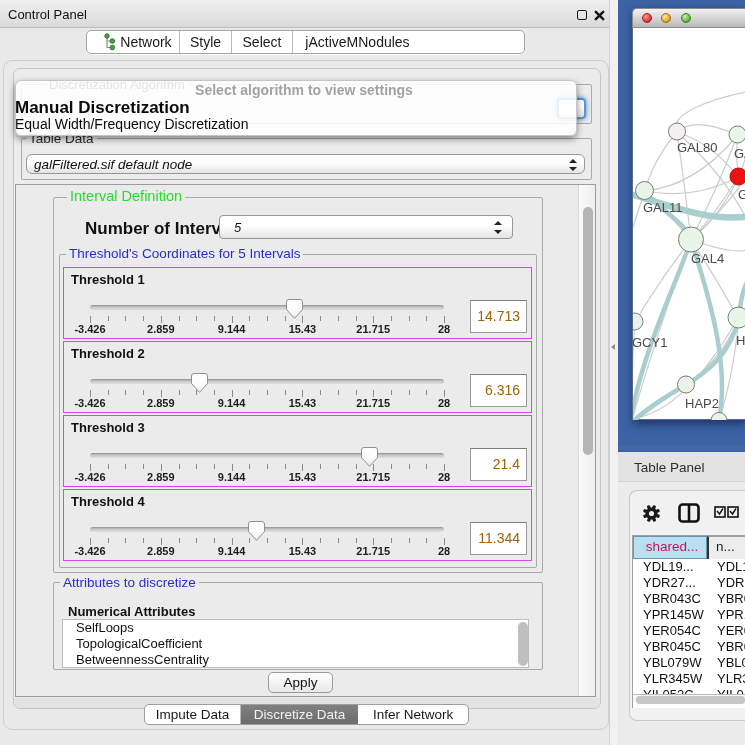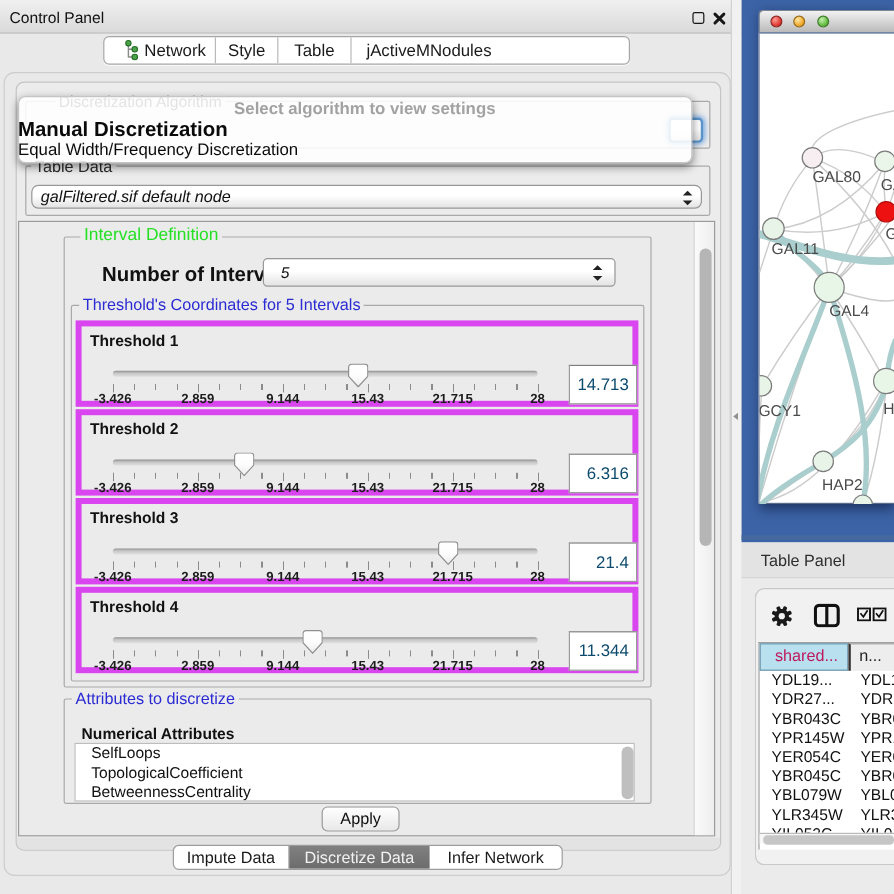--- a/index.html
+++ b/index.html
@@ -26,28 +26,28 @@
 .arr i{position:absolute;left:0;width:0;height:0;border-left:4px solid transparent;border-right:4px solid transparent;}
 .arr .up{top:0;border-bottom:4.5px solid #222;}
 .arr .dn{bottom:0;border-top:4.5px solid #222;}
 
 #spane{left:15px;top:184px;width:581px;height:513px;border:1px solid #9c9c9c;background:#ebebeb;}
 #sbar{left:578px;top:185px;width:17px;height:511px;background:linear-gradient(90deg,#fafafa,#eeeeee);border-left:1px solid #d8d8d8;}
 #sthumb{left:583px;top:207px;width:10px;height:248px;border-radius:5px;background:#b5b5b5;}
 
 #gID{left:53px;top:197px;width:490px;height:376px;}
 #gTC{left:59px;top:254px;width:478px;height:314px;}
-.tbox{position:absolute;left:63px;width:469px;height:72px;border:5px solid #d946ef;background:#ebebeb;}
+.tbox{position:absolute;left:63px;width:469px;height:72px;border:1px solid #d946ef;background:#ebebeb;}
 .tlab{position:absolute;left:7px;top:4px;font-weight:bold;font-size:13px;color:#111;}
 .track{position:absolute;left:26px;top:37px;width:354px;height:5px;border-radius:3px;background:linear-gradient(#8e8e8e,#c6c6c6 40%,#e0e0e0);}
 .ticks1{position:absolute;left:25.5px;top:48px;width:356px;height:5px;background:repeating-linear-gradient(90deg,#8b8b8b 0 1px,transparent 1px 17.7px);}
 .ticks2{position:absolute;left:25.5px;top:48px;width:356px;height:7px;background:repeating-linear-gradient(90deg,#8b8b8b 0 1px,transparent 1px 70.8px);}
 .tl{position:absolute;top:55px;width:70px;text-align:center;font-size:11px;font-weight:bold;color:#1d1d1d;}
 .thumb{position:absolute;top:31px;width:17px;height:20px;}
-.tval{position:absolute;left:406px;top:32px;width:57px;height:33px;background:#fff;border:1px solid #9a9a9a;border-top-color:#7f7f7f;font-size:14px;color:#0c4a6e;text-align:right;line-height:31px;padding-right:6px;}
+.tval{position:absolute;left:406px;top:32px;width:57px;height:33px;background:#fff;border:1px solid #9a9a9a;border-top-color:#7f7f7f;font-size:14px;color:#a16207;text-align:right;line-height:31px;padding-right:6px;}
 
 #gAT{left:53px;top:582px;width:490px;height:88px;}
 #natt{left:68px;top:604px;font-weight:bold;font-size:13px;color:#111;}
 #alist{left:62px;top:619px;width:467px;height:49px;background:#fff;border:1px solid #bdbdbd;font-size:13px;color:#111;overflow:hidden;}
 #alist div{padding-left:13px;height:16px;line-height:16px;}
 #lthumb{left:518px;top:622px;width:10px;height:44px;border-radius:5px;background:#bfbfbf;}
 #apply{left:268px;top:672px;width:65px;height:21px;border:1px solid #9b9b9b;border-radius:5px;background:linear-gradient(#ffffff,#e8e8e8);font-size:13.5px;text-align:center;line-height:19px;color:#111;}
 
 #btabs{left:144px;top:704px;width:325px;height:21px;border:1px solid #9e9e9e;border-radius:5px;background:#fff;display:flex;font-size:13.5px;color:#1a1a1a;overflow:hidden;}
 #btabs div{height:100%;line-height:19px;text-align:center;border-right:1px solid #bbb;}
@@ -99,21 +99,21 @@
     <path d="M1.8 1.8 L9.2 9.2 M9.2 1.8 L1.8 9.2" stroke="#161616" stroke-width="2.5" stroke-linecap="round"></path>
   </svg>
 <div class="abs" id="tabs">
  <div style="width:93px;padding-left:8px"><svg width="14" height="20" viewBox="0 0 14 20" style="vertical-align:-5px">
         <path d="M5 4 V16 M5 9 H10 M5 15.5 H10" stroke="#8a8a8a" stroke-width="1.2" fill="none"></path>
         <circle cx="5" cy="4" r="2.2" fill="#4aa34a" stroke="#256d25" stroke-width="0.9"></circle>
         <circle cx="10.3" cy="9" r="2.3" fill="#4aa34a" stroke="#256d25" stroke-width="0.9"></circle>
         <circle cx="10.3" cy="15.5" r="2.3" fill="#4aa34a" stroke="#256d25" stroke-width="0.9"></circle>
       </svg> Network</div>
  <div style="width:52px">Style</div>
- <div style="width:61px">Table</div>
+ <div style="width:61px">Select</div>
  <div style="width:129px">jActiveMNodules</div>
 </div>
 
 <div class="abs grp" style="left:21px;top:84px;width:571px;height:40px;"></div>
 <span class="gt" style="left:46px;top:78px;">Discretization Algorithm</span>
 <div class="combo" style="left:557px;top:98px;width:29px;height:21px;border:2px solid #5b95cc;box-shadow:0 0 4px 1px rgba(90,150,220,.8);"></div>
 
 <div class="abs grp" style="left:21px;top:138px;width:571px;height:42px;"></div>
 <span class="gt" style="left:26px;top:132px;font-size:13.5px;">Table Data</span>
 <div class="combo" style="left:26px;top:154px;width:559px;height:20px;border-radius:6px;">

